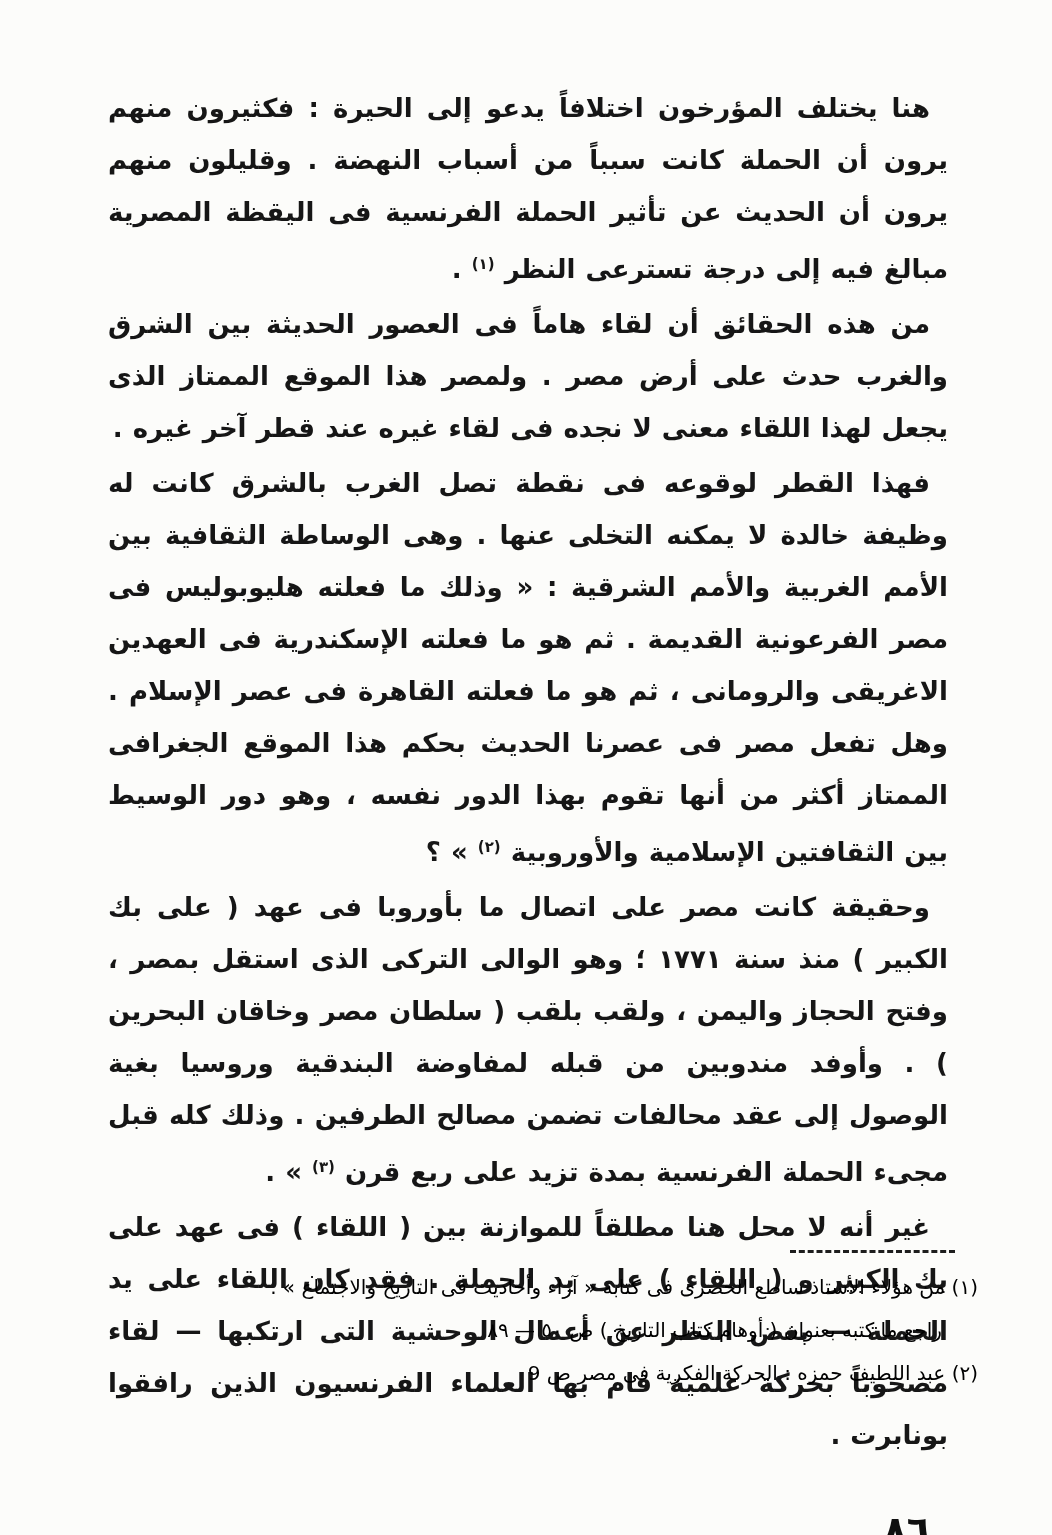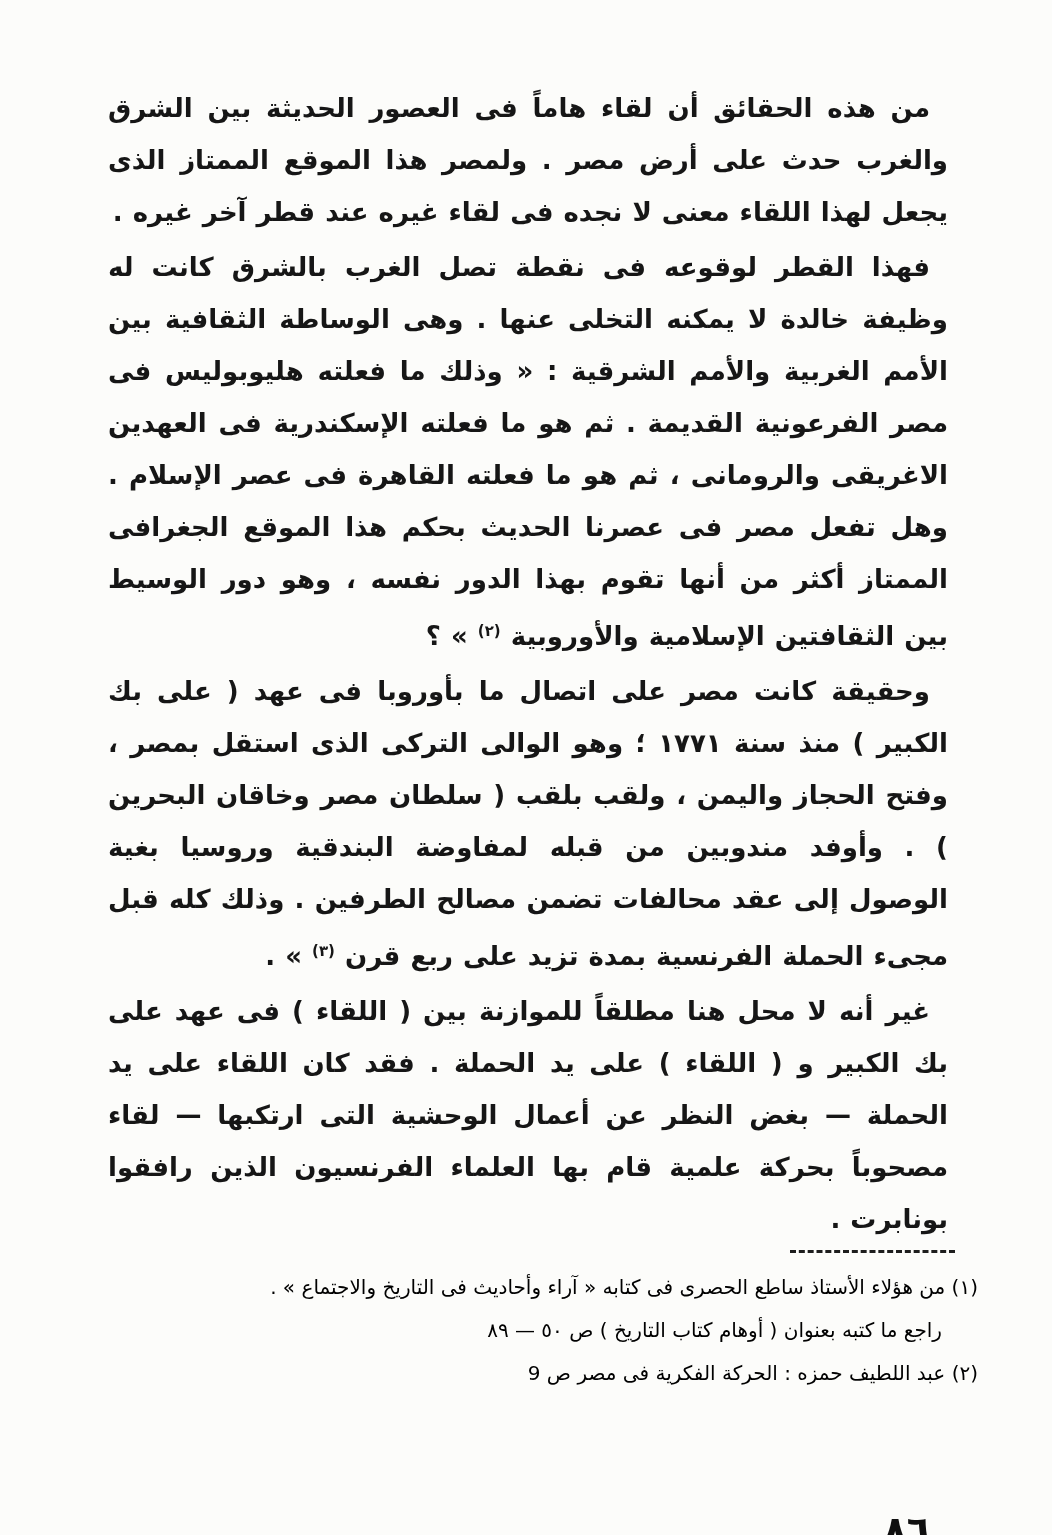--- a/index.html
+++ b/index.html
@@ -77,20 +77,21 @@
     color: #101010;
     direction: rtl;
   }
 </style>
 </head>
 <body>
 
 <div class="page">
 
   <main class="body-text" id="paragraphs">
+      <p>هنا يختلف المؤرخون اختلافاً يدعو إلى الحيرة : فكثيرون منهم يرون أن الحملة كانت سبباً من أسباب النهضة . وقليلون منهم يرون أن الحديث عن تأثير الحملة الفرنسية فى اليقظة المصرية مبالغ فيه إلى درجة تسترعى النظر <span class="fn-ref">(١)</span> .</p>
       <p>من هذه الحقائق أن لقاء هاماً فى العصور الحديثة بين الشرق والغرب حدث على أرض مصر . ولمصر هذا الموقع الممتاز الذى يجعل لهذا اللقاء معنى لا نجده فى لقاء غيره عند قطر آخر غيره .</p>
       <p>فهذا القطر لوقوعه فى نقطة تصل الغرب بالشرق كانت له وظيفة خالدة لا يمكنه التخلى عنها . وهى الوساطة الثقافية بين الأمم الغربية والأمم الشرقية : « وذلك ما فعلته هليوبوليس فى مصر الفرعونية القديمة . ثم هو ما فعلته الإسكندرية فى العهدين الاغريقى والرومانى ، ثم هو ما فعلته القاهرة فى عصر الإسلام . وهل تفعل مصر فى عصرنا الحديث بحكم هذا الموقع الجغرافى الممتاز أكثر من أنها تقوم بهذا الدور نفسه ، وهو دور الوسيط بين الثقافتين الإسلامية والأوروبية <span class="fn-ref">(٢)</span> » ؟</p>
       <p>وحقيقة كانت مصر على اتصال ما بأوروبا فى عهد ( على بك الكبير ) منذ سنة ١٧٧١ ؛ وهو الوالى التركى الذى استقل بمصر ، وفتح الحجاز واليمن ، ولقب بلقب ( سلطان مصر وخاقان البحرين ) . وأوفد مندوبين من قبله لمفاوضة البندقية وروسيا بغية الوصول إلى عقد محالفات تضمن مصالح الطرفين . وذلك كله قبل مجىء الحملة الفرنسية بمدة تزيد على ربع قرن <span class="fn-ref">(٣)</span> » .</p>
       <p>غير أنه لا محل هنا مطلقاً للموازنة بين ( اللقاء ) فى عهد على بك الكبير و ( اللقاء ) على يد الحملة . فقد كان اللقاء على يد الحملة — بغض النظر عن أعمال الوحشية التى ارتكبها — لقاء مصحوباً بحركة علمية قام بها العلماء الفرنسيون الذين رافقوا بونابرت .</p>
     </main>
 
   <div class="fn-sep"></div>
 
   <section class="footnotes" id="footnotes">
       <div class="fn-line fn-first">(١) من هؤلاء الأستاذ ساطع الحصرى فى كتابه « آراء وأحاديث فى التاريخ والاجتماع » .</div>

